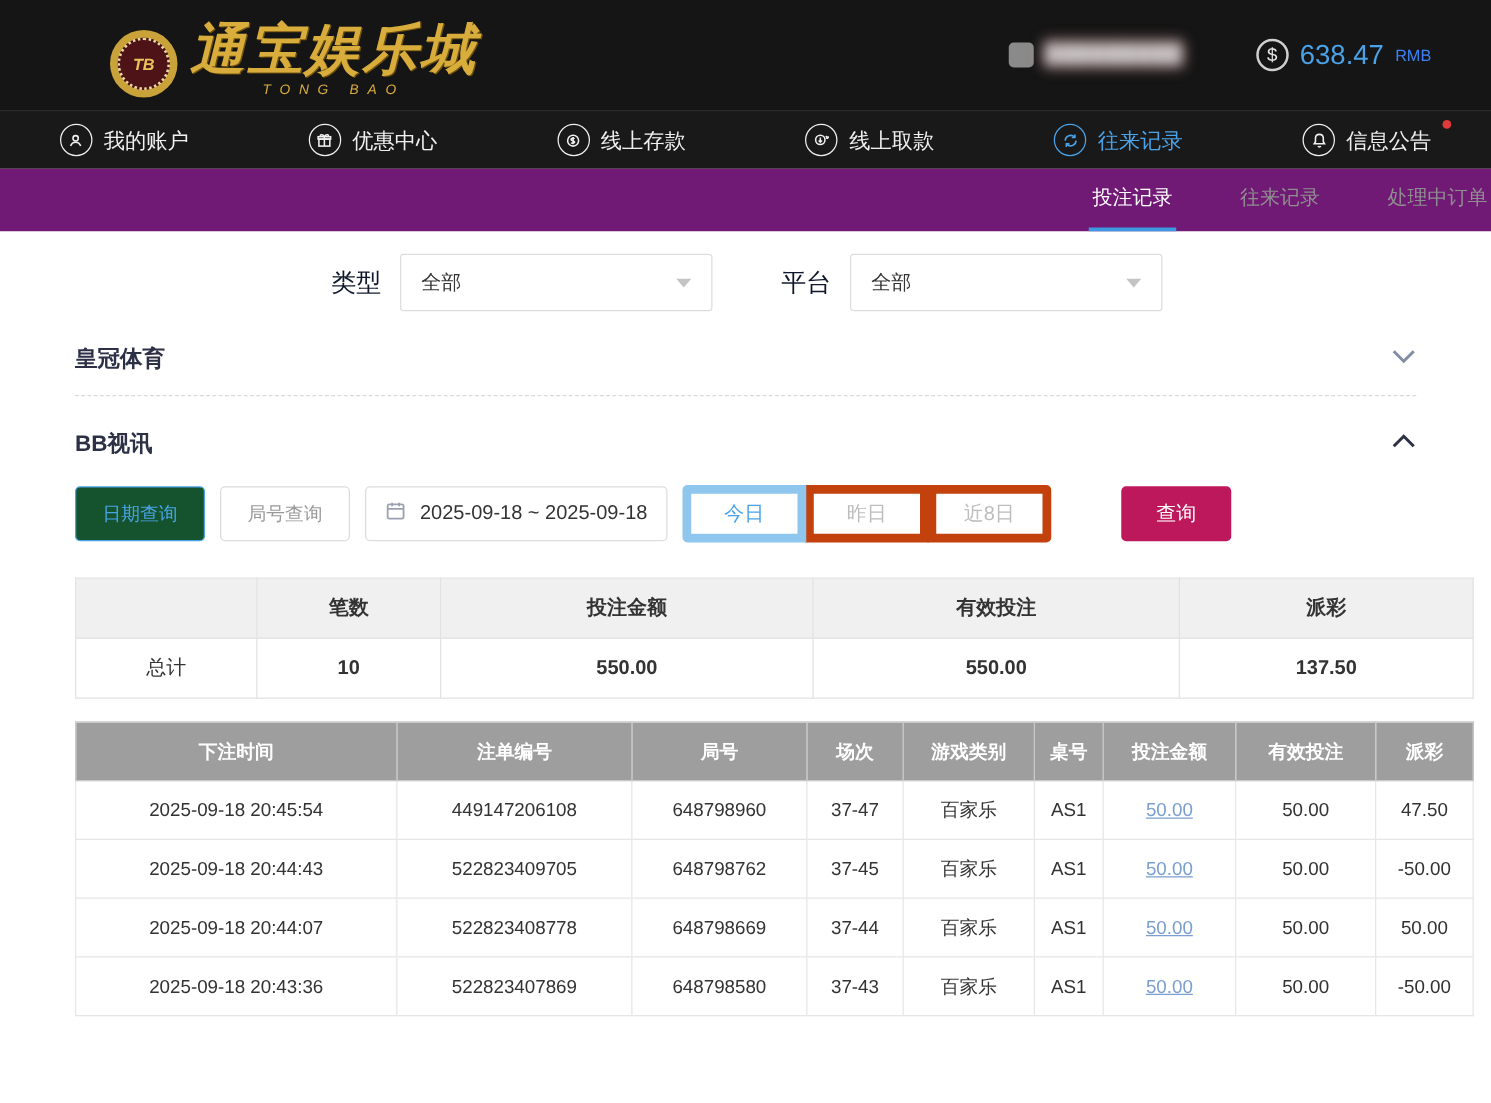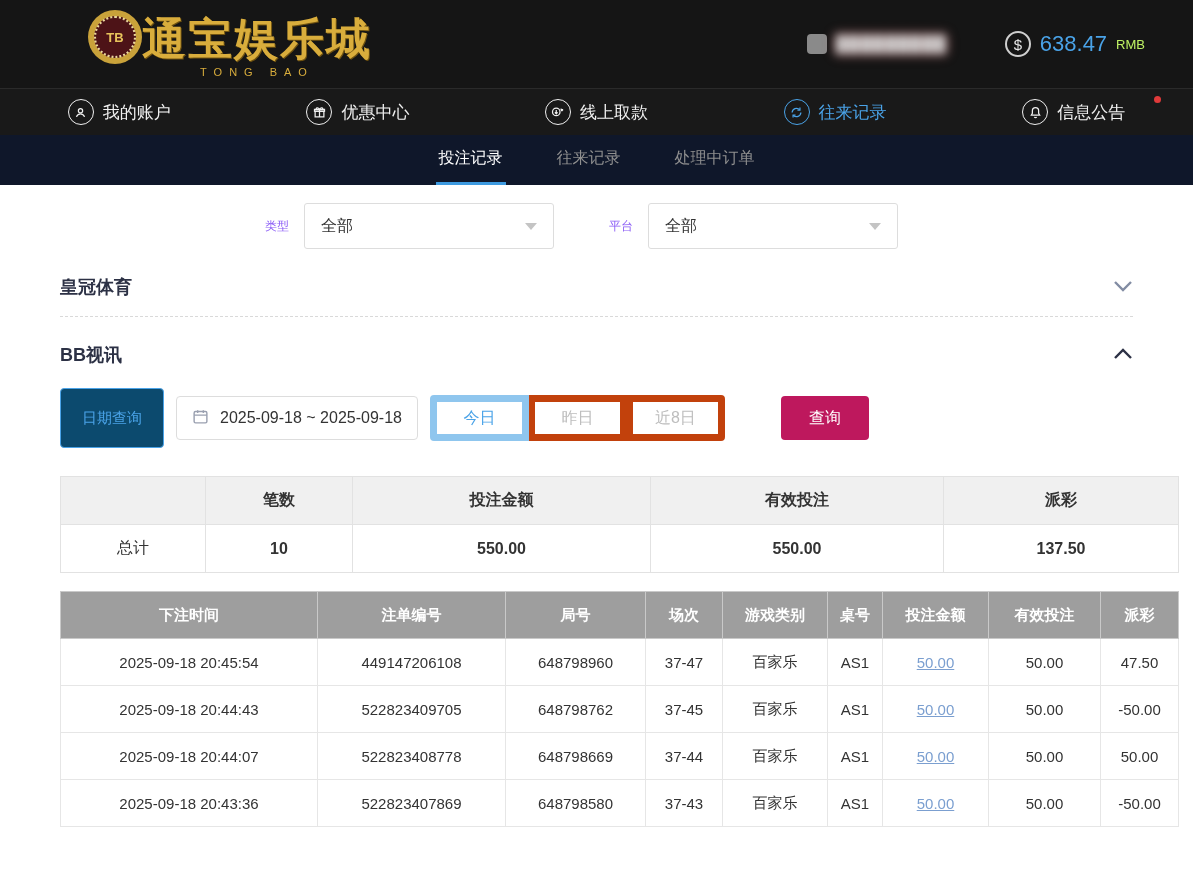--- a/index.html
+++ b/index.html
@@ -2,74 +2,74 @@
 <html><head>
 <meta charset="utf-8">
 <style>
   * { margin:0; padding:0; box-sizing:border-box; }
   body {
     width:1193px; height:882px; position:relative; overflow:hidden;
     background:#fff; font-family:"Liberation Sans", sans-serif;
   }
   
   .top { height:88px; background:#151515; display:flex; align-items:center; }
-  .logo { display:flex; align-items:flex-start; margin-left:88px; cursor:pointer; }
+  .logo { display:flex; align-items:flex-end; margin-left:88px; gap:10px; cursor:pointer;font-style:italic; }
   .chip { width:54px; height:54px; border-radius:50%; background:#c9a23a;
           display:flex; align-items:center; justify-content:center; }
   .chip-inner { width:42px; height:42px; border-radius:50%; background:#4d1317;
           border:2px dotted #ead9a0; color:#e7c35c; font-size:13px; font-weight:bold;
           display:flex; align-items:center; justify-content:center; }
   .logo-text { display:flex; flex-direction:column; }
   .logo-title { font-size:44px; font-weight:bold; color:#d9ad3c; letter-spacing:2px;
           text-shadow:1px 1px 0 #6f5210; }
   .logo-sub { font-size:11px; color:#d9ad3c; letter-spacing:7px; margin-top:-3px; text-align:center; }
   .top-right { margin-left:auto; margin-right:48px; display:flex; align-items:center; gap:58px; }
   .user { display:flex; align-items:center; gap:9px; }
   .user-avatar { width:20px; height:20px; background:#8a8a8a; border-radius:4px; }
   .user-name { filter:blur(5px); color:#cfcfcf; font-size:16px; letter-spacing:1px;
           text-shadow:0 0 6px #a03030; }
   .balance { display:flex; align-items:center; gap:9px; cursor:pointer; }
   .dollar { width:26px; height:26px; border:2px solid #cfcfcf; border-radius:50%;
           color:#e8e8e8; font-size:15px; display:flex; align-items:center; justify-content:center; }
   .amount { color:#4aa3e8; font-size:22px; }
-  .rmb { color:#bef264; font-size:13px; }
+  .rmb { color:#3b82f6; font-size:13px; }
   
   .nav { height:47px; background:#191919; border-top:1px solid #2a2a2a; display:flex; }
   .nav-item { flex:1; display:flex; align-items:center; justify-content:center; gap:9px;
           color:#f0f0f0; font-size:17px; position:relative; cursor:pointer; }
   .nav-item.active { color:#4aa3e8; }
   .nav-ico { width:26px; height:26px; border:1.5px solid currentColor; border-radius:50%;
           display:flex; align-items:center; justify-content:center; flex:none; }
   .nav-ico svg { display:block; }
   .badge { position:absolute; top:7px; right:32px; width:7px; height:7px;
           background:#e03a3a; border-radius:50%; }
   
-  .subnav { height:50px; background:#0f172a; display:flex; justify-content:center; gap:48px; }
+  .subnav { height:50px; background:#701a75; display:flex; justify-content:flex-end; gap:48px; }
   .tab { color:#8f8f8f; font-size:16px; display:flex; align-items:center; height:100%;
           border-bottom:3px solid transparent; padding:0 3px; cursor:pointer; }
   .tab.active { color:#fff; border-bottom-color:#3d9ae0; }
   
   .filters { display:flex; align-items:center; margin:18px 0 0 265px; gap:15px; }
-  .flabel { font-size:12px; color:#8b5cf6; }
+  .flabel { font-size:20px; color:#0f172a; }
   .select { width:250px; height:46px; border:1px solid #ddd; border-radius:3px;
           display:flex; align-items:center; justify-content:space-between;
           padding:0 16px; font-size:16px; color:#333; cursor:pointer; background:#fff; }
   .caret { width:0; height:0; border-left:6px solid transparent; border-right:6px solid transparent;
           border-top:7px solid #c4c4c4; }
   .gap40 { margin-left:40px; }
   
   .section { margin:0 60px; display:flex; justify-content:space-between; align-items:center;
           padding-top:26px; cursor:pointer; }
   .section-title { font-size:18px; font-weight:bold; color:#2c3145; }
   .dashed { margin:17px 60px 0; border-bottom:1px dashed #d9d9d9; }
   
   .qbar { margin:21px 60px 0; display:flex; align-items:center; gap:12px; }
   .qbar button { font-family:inherit; cursor:pointer; }
-  .btn-outline-blue { height:60px; padding:0 21px; border:1px solid #4aa3e8; color:#4aa3e8;
-          background:#0c4a6e; border-radius:4px; font-size:15px; }
+  .btn-outline-blue { height:44px; padding:0 21px; border:1px solid #4aa3e8; color:#4aa3e8;
+          background:#14532d; border-radius:4px; font-size:15px; }
   .btn-outline-gray { height:44px; padding:0 21px; border:1px solid #dcdcdc; color:#999;
           background:#fff; border-radius:4px; font-size:15px; }
   .datebox { height:44px; border:1px solid #ddd; border-radius:4px; display:flex;
           align-items:center; gap:11px; padding:0 15px; font-size:16px; color:#333;
           background:#fff; cursor:pointer; }
   .btn-group { display:flex; }
   .btn-group button { height:46px; width:99px; background:#fff; border:7px solid #c2410c;
           color:#bdbdbd; font-size:16px; margin-left:-1px; }
   .btn-group button:first-child { border-radius:4px 0 0 4px; margin-left:0; }
   .btn-group button:last-child { border-radius:0 4px 4px 0; }
@@ -134,20 +134,29 @@
           <rect x="5" y="10" width="14" height="9"></rect>
           <rect x="4" y="7" width="16" height="3"></rect>
           <path d="M12 7v12M12 7c-2.5-4.5-7-2-4.5 0M12 7c2.5-4.5 7-2 4.5 0"></path>
         </svg>
     </span>
     <span>优惠中心</span>
   </div>
   <div class="nav-item">
     <span class="nav-ico">
       <svg width="15" height="15" viewBox="0 0 24 24" fill="none" stroke="currentColor" stroke-width="2">
+          <circle cx="12" cy="12" r="7"></circle>
+          <path d="M9.5 14.5c.6 1 4.4 1 4.4-.8 0-2.2-4.6-1-4.6-3.2 0-1.8 3.8-1.8 4.4-.8M12 7.5v9"></path>
+        </svg>
+    </span>
+    <span>线上存款</span>
+  </div>
+  <div class="nav-item">
+    <span class="nav-ico">
+      <svg width="15" height="15" viewBox="0 0 24 24" fill="none" stroke="currentColor" stroke-width="2">
           <circle cx="10" cy="11" r="6"></circle>
           <path d="M10 8v6M7.8 11.8L10 14l2.2-2.2M17 6l3 3m0 0h-2.6M20 9V6.4"></path>
         </svg>
     </span>
     <span>线上取款</span>
   </div>
   <div class="nav-item active">
     <span class="nav-ico">
       <svg width="15" height="15" viewBox="0 0 24 24" fill="none" stroke="currentColor" stroke-width="2">
           <path d="M5 12a7 7 0 0 1 12-4.5M19 12a7 7 0 0 1-12 4.5"></path>
@@ -201,20 +210,21 @@
   <span class="section-title">BB视讯</span>
   <span>
     <svg width="20" height="12" viewBox="0 0 20 12">
         <polyline points="2,10 10,2 18,10" stroke="#2c3145" stroke-width="2.4" fill="none"></polyline>
       </svg>
   </span>
 </div>
 
 <div class="qbar">
   <button class="btn-outline-blue">日期查询</button>
+  <button class="btn-outline-gray">局号查询</button>
   <div class="datebox">
     <span>
       <svg width="17" height="17" viewBox="0 0 24 24" fill="none" stroke="#9aa0b0" stroke-width="2">
           <rect x="3" y="5" width="18" height="16" rx="2"></rect>
           <path d="M3 10h18M8 3v4M16 3v4"></path>
         </svg>
     </span>
     <span>2025-09-18 ~ 2025-09-18</span>
   </div>
   <div class="btn-group">

